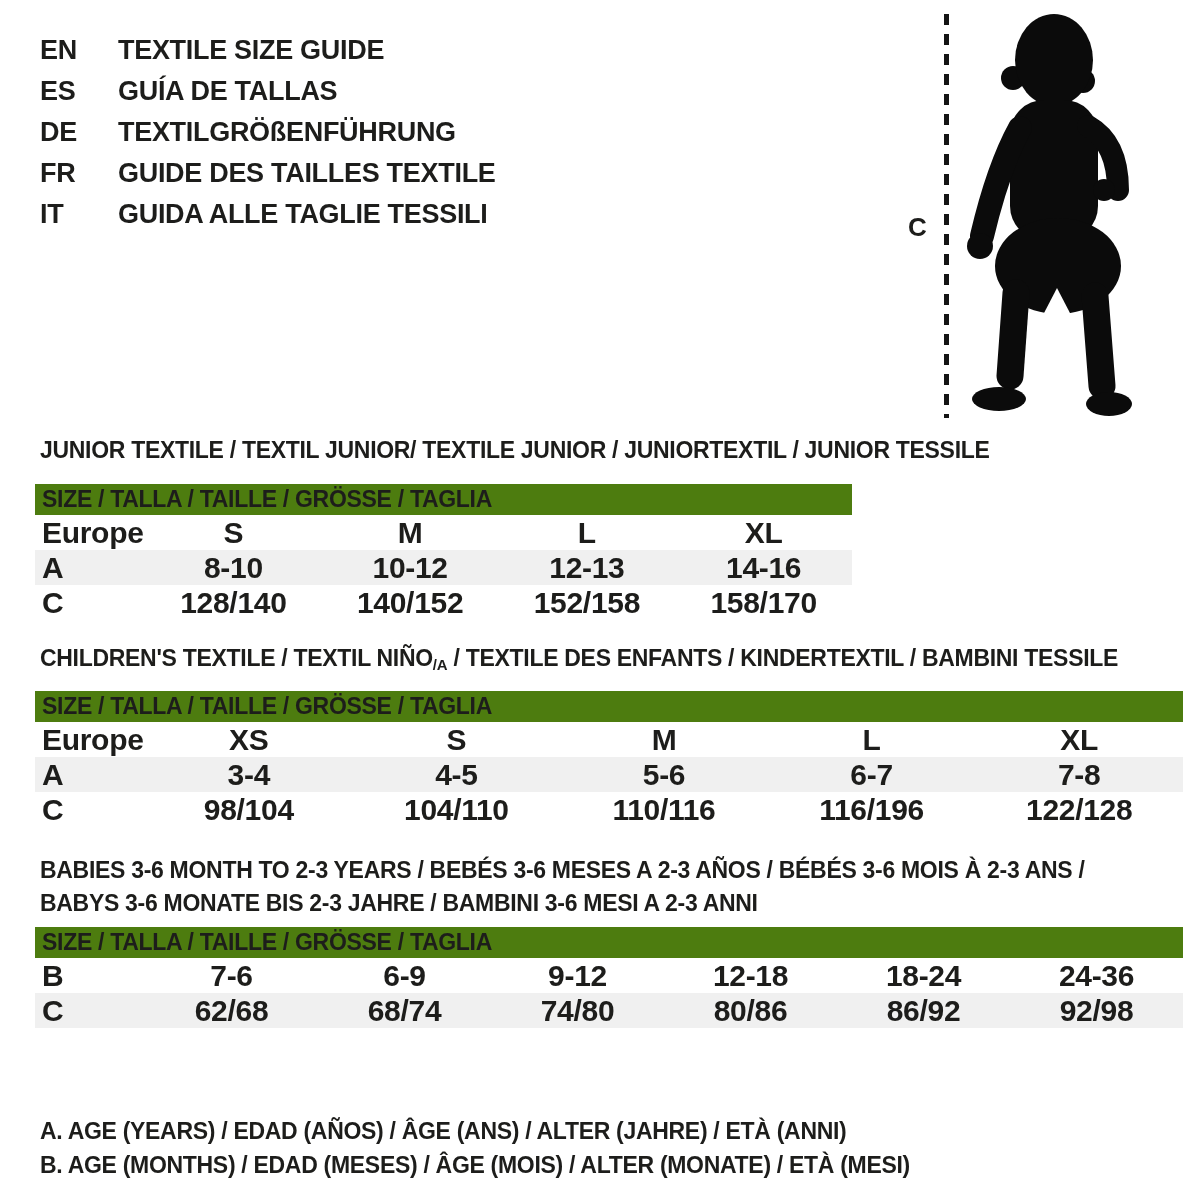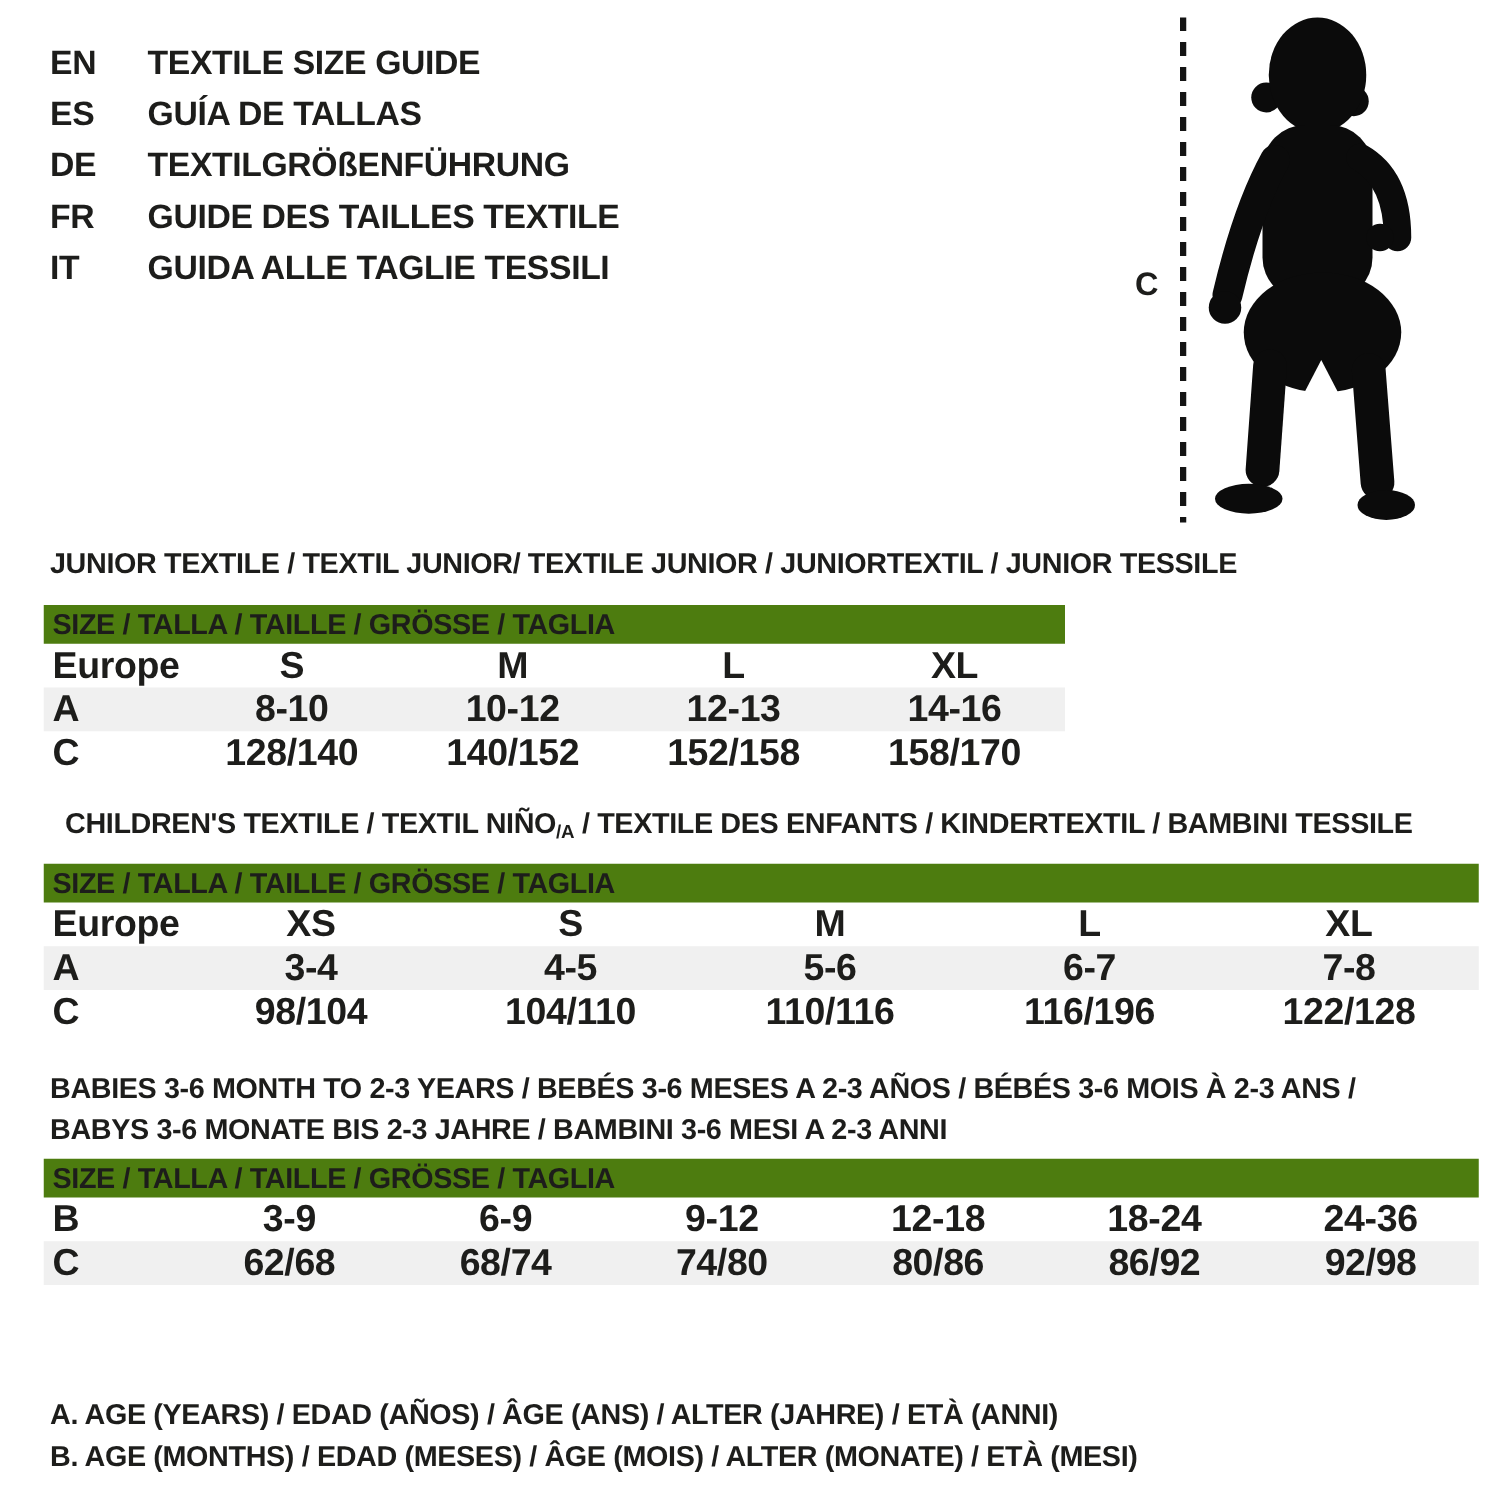--- a/index.html
+++ b/index.html
@@ -42,21 +42,21 @@
   .tlabel { width: 110px; padding-left: 7px; }
   .tcell { flex: 1; text-align: center; white-space: nowrap; }
 
   
   .legend { position: absolute; left: 40px; top: 1114px; text-align: center; }
   .legend-row { height: 34px; display: flex; align-items: center; font-size: 23px; white-space: nowrap; }
 
   
   #t1-title { top: 437px; }
   #t1 { top: 484px; }
-  #t2-title { top: 645px; margin-left: 12px; }
+  #t2-title { top: 645px; }
   #t2 { top: 691px; }
   #t3-title-1 { top: 857px; }
   #t3-title-2 { top: 890px; }
   #t3 { top: 927px; }
 </style>
 </head>
 <body>
 
 <div class="lang-list">
   <div class="lang-row">
@@ -168,21 +168,21 @@
   </div>
 </div>
 
 <div class="section-title" id="t3-title-1">BABIES 3-6 MONTH TO 2-3 YEARS / BEBÉS 3-6 MESES A 2-3 AÑOS / BÉBÉS 3-6 MOIS À 2-3 ANS /</div>
 <div class="section-title" id="t3-title-2">BABYS 3-6 MONATE BIS 2-3 JAHRE / BAMBINI 3-6 MESI A 2-3 ANNI</div>
 
 <div class="size-table t-wide" id="t3">
   <div class="thead-bar">SIZE / TALLA / TAILLE / GRÖSSE / TAGLIA</div>
   <div class="trow">
     <span class="tlabel">B</span>
-    <span class="tcell">3-9</span>
+    <span class="tcell">7-6</span>
     <span class="tcell">6-9</span>
     <span class="tcell">9-12</span>
     <span class="tcell">12-18</span>
     <span class="tcell">18-24</span>
     <span class="tcell">24-36</span>
   </div>
   <div class="trow shade">
     <span class="tlabel">C</span>
     <span class="tcell">62/68</span>
     <span class="tcell">68/74</span>

